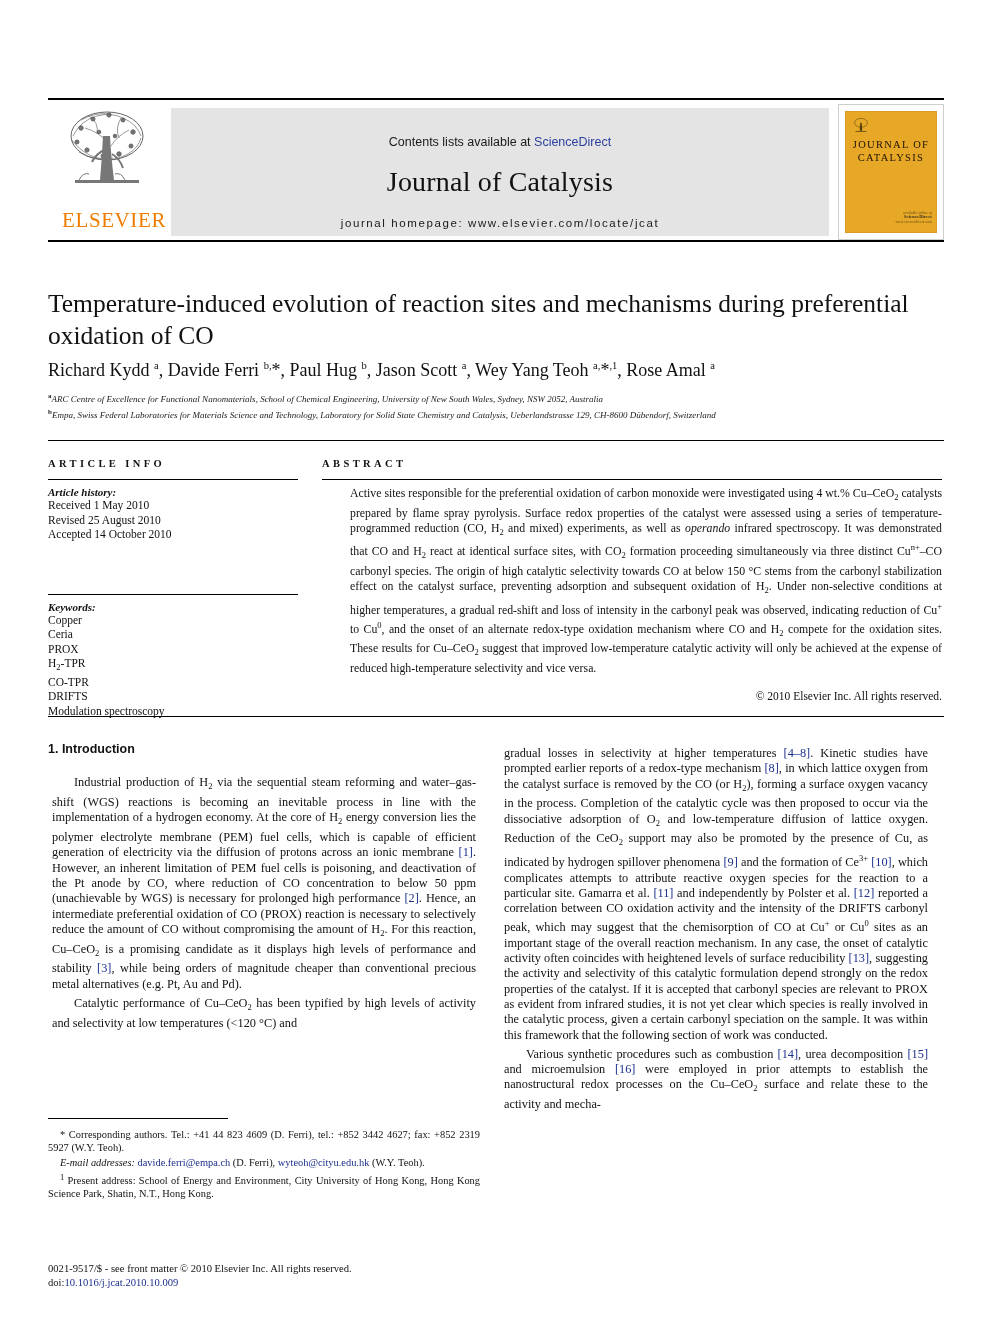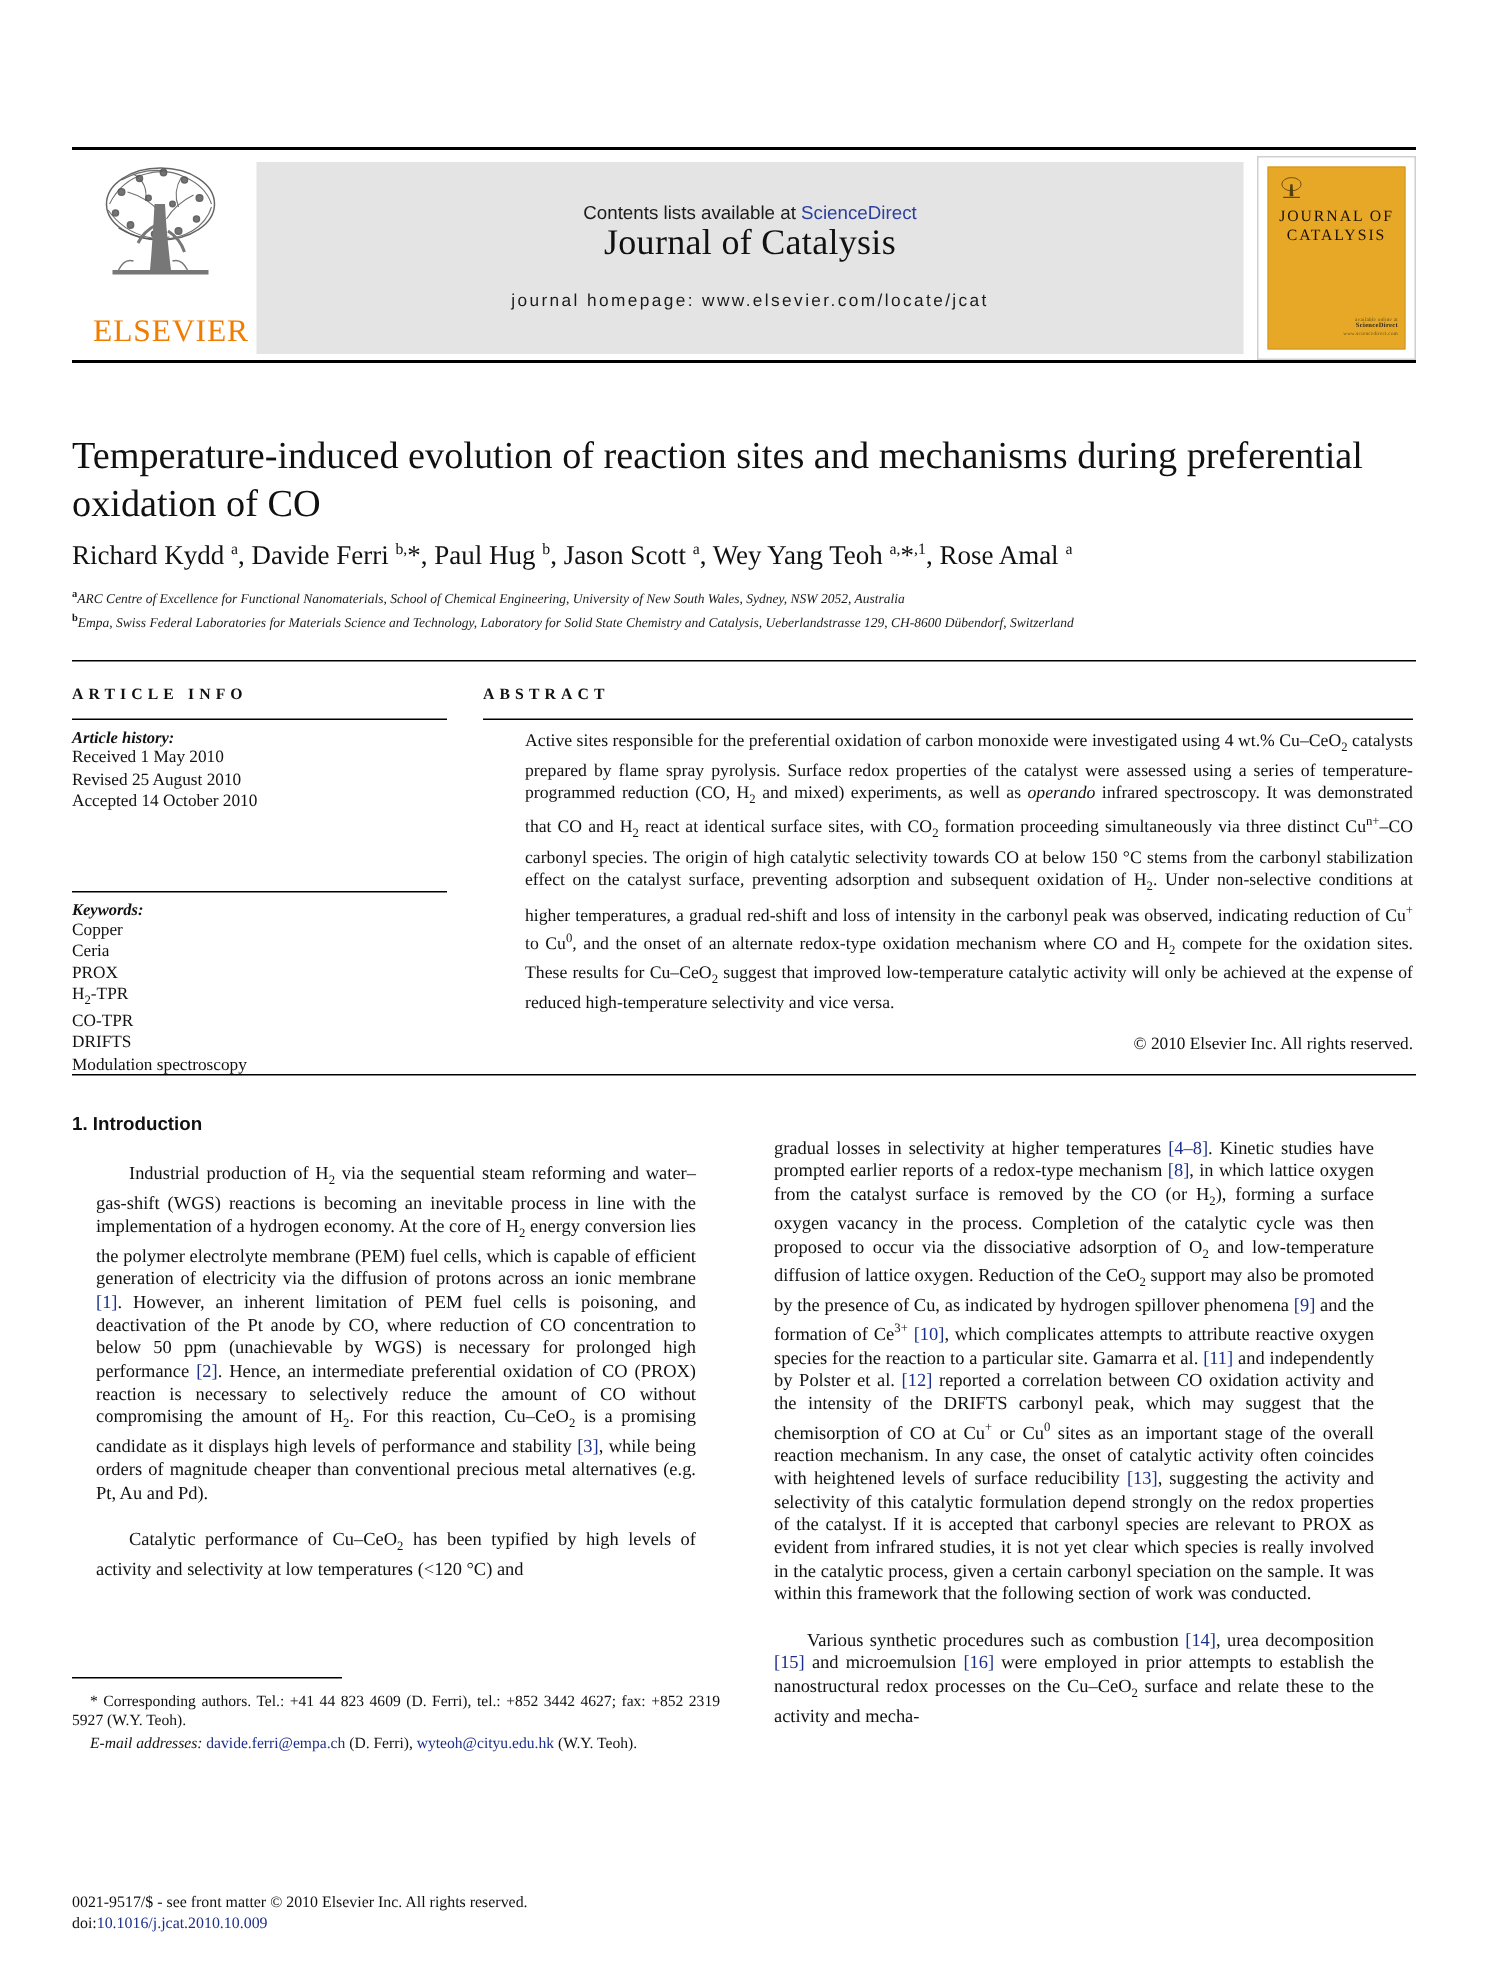--- a/index.html
+++ b/index.html
@@ -71,22 +71,23 @@
     font-family: "Liberation Sans", sans-serif;
     font-size: 12.5px;
     color: #1a1a1a;
     padding-top: 27px;
   }
   .sciencedirect {
     color: #2b3f9e;
   }
   .journal-name {
     font-family: "Liberation Serif", serif;
-    font-size: 24px;
-    color: #111;
+    font-size: 28px;
+    color: #111;
+    margin-top: 17px;
     letter-spacing: 0.2px;
   }
   .homepage-line {
     font-family: "Liberation Sans", sans-serif;
     font-size: 11.5px;
     color: #1a1a1a;
     letter-spacing: 1.6px;
     margin-top: 19px;
   }
   .cover-thumb {
@@ -251,21 +252,21 @@
   }
   .col-left { left: 48px; }
   .col-right { left: 500px; }
   .h2 {
     font-family: "Liberation Sans", sans-serif;
     font-weight: bold;
     font-size: 12.5px;
     margin: 0 0 18px 0;
     color: #111;
   }
-  .col p { margin: 16px; text-indent: 22px; }
+  .col p { margin: 4px; text-indent: 22px; }
   .ref { color: #1b2f8a; }
   sub { font-size: 8.5px; }
   sup { font-size: 8.5px; }
 
   
   .footnote-rule {
     position: absolute;
     left: 48px; top: 1118px;
     width: 180px;
     border-top: 0.9px solid #000;
@@ -422,20 +423,21 @@
 
   <div class="col col-right">
     <p style="text-indent:0">gradual losses in selectivity at higher temperatures <span class="ref">[4–8]</span>. Kinetic studies have prompted earlier reports of a redox-type mechanism <span class="ref">[8]</span>, in which lattice oxygen from the catalyst surface is removed by the CO (or H<sub>2</sub>), forming a surface oxygen vacancy in the process. Completion of the catalytic cycle was then proposed to occur via the dissociative adsorption of O<sub>2</sub> and low-temperature diffusion of lattice oxygen. Reduction of the CeO<sub>2</sub> support may also be promoted by the presence of Cu, as indicated by hydrogen spillover phenomena <span class="ref">[9]</span> and the formation of Ce<sup>3+</sup> <span class="ref">[10]</span>, which complicates attempts to attribute reactive oxygen species for the reaction to a particular site. Gamarra et al. <span class="ref">[11]</span> and independently by Polster et al. <span class="ref">[12]</span> reported a correlation between CO oxidation activity and the intensity of the DRIFTS carbonyl peak, which may suggest that the chemisorption of CO at Cu<sup>+</sup> or Cu<sup>0</sup> sites as an important stage of the overall reaction mechanism. In any case, the onset of catalytic activity often coincides with heightened levels of surface reducibility <span class="ref">[13]</span>, suggesting the activity and selectivity of this catalytic formulation depend strongly on the redox properties of the catalyst. If it is accepted that carbonyl species are relevant to PROX as evident from infrared studies, it is not yet clear which species is really involved in the catalytic process, given a certain carbonyl speciation on the sample. It was within this framework that the following section of work was conducted.</p>
     <p>Various synthetic procedures such as combustion <span class="ref">[14]</span>, urea decomposition <span class="ref">[15]</span> and microemulsion <span class="ref">[16]</span> were employed in prior attempts to establish the nanostructural redox processes on the Cu–CeO<sub>2</sub> surface and relate these to the activity and mecha-</p>
   </div>
 
   <div class="footnote-rule"></div>
   <div class="footnotes">
     <p>* Corresponding authors. Tel.: +41 44 823 4609 (D. Ferri), tel.: +852 3442 4627; fax: +852 2319 5927 (W.Y. Teoh).</p>
     <p class="email"><i>E-mail addresses:</i> <span class="mono-link">davide.ferri@empa.ch</span> (D. Ferri), <span class="mono-link">wyteoh@cityu.edu.hk</span> (W.Y. Teoh).</p>
+    <p><sup>1</sup> Present address: School of Energy and Environment, City University of Hong Kong, Hong Kong Science Park, Shatin, N.T., Hong Kong.</p>
   </div>
 
   <div class="issn-block">
     <div>0021-9517/$ - see front matter © 2010 Elsevier Inc. All rights reserved.</div>
     <div><span>doi:</span><span class="doi-link">10.1016/j.jcat.2010.10.009</span></div>
   </div>
 
 </div>
 
 </body></html>

